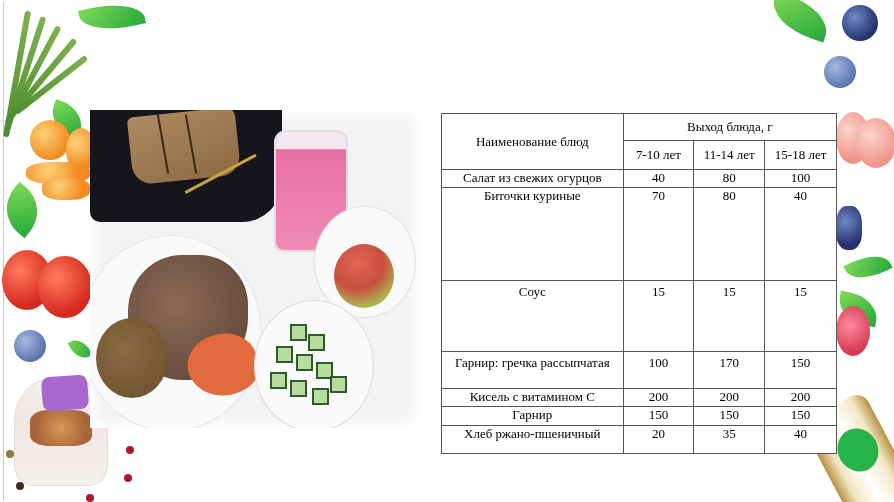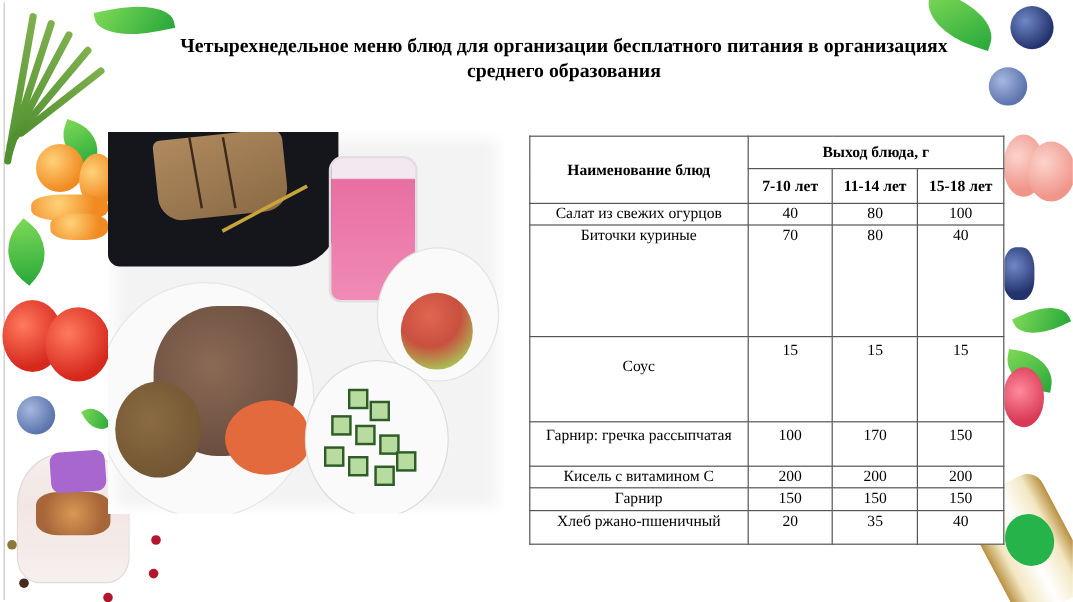--- a/index.html
+++ b/index.html
@@ -20,21 +20,21 @@
   .photo .buckwheat { position:absolute; left:38px; top:145px; width:120px; height:125px; background: radial-gradient(circle at 40% 40%, #8b6a55, #6f5243 60%, #5c4438); border-radius: 45% 40% 50% 45%; }
   .photo .cutlet { position:absolute; left:6px; top:208px; width:72px; height:80px; background: radial-gradient(circle at 40% 40%, #8a6b42, #6a4f2e); border-radius: 50%; }
   .photo .sauce { position:absolute; left:98px; top:224px; width:70px; height:62px; background: #e36a3c; border-radius: 45% 50% 40% 55%; transform: rotate(-20deg); }
   .photo .bowl-apple { position:absolute; left:224px; top:96px; width:100px; height:110px; border-radius:50%; background:#fafafa; border:1px solid #e2e2e2; }
   .photo .apple { position:absolute; left:244px; top:134px; width:60px; height:64px; border-radius:50%; background: radial-gradient(circle at 40% 30%, #e06650, #c8503f 45%, #a9c256 80%); }
   .photo .bowl-cuc { position:absolute; left:164px; top:190px; width:118px; height:130px; border-radius:50%; background:#fafafa; border:1px solid #dcdcdc; }
   .photo .cuc { position:absolute; width:13px; height:13px; background:#b8dba0; border:2px solid #2f5a2a; }
   
   table.menu { position: absolute; left: 441px; top: 113px; width: 396px; height: 340px; border-collapse: collapse; font-size: 13px; background: #fff; }
   table.menu td, table.menu th { border: 1px solid #555; padding: 0 2px; text-align: center; vertical-align: top; line-height: 16px; }
-  table.menu th { font-weight: bold; vertical-align: middle; }
+  table.menu th { font-weight: normal; vertical-align: middle; }
   .leaf { position:absolute; background: linear-gradient(135deg,#7ed957,#27a83a); border-radius: 0 80% 0 80%; }
   .blueberry { position:absolute; border-radius:50%; background: radial-gradient(circle at 35% 35%, #6f88c6, #24336e 70%); }
   .blueberry.light { background: radial-gradient(circle at 35% 35%, #a6b8df, #5c74ad 70%); }
   .tomato { position:absolute; border-radius:50%; background: radial-gradient(circle at 35% 35%, #ff7a5e, #d6281d 70%); }
   .tomato.pale { background: radial-gradient(circle at 35% 35%, #fbd4cc, #f0958a 70%); }
   .asparagus { position:absolute; width:6px; background: linear-gradient(180deg,#7fb04e,#4f8f2f); border-radius:3px; }
   .apricot { position:absolute; border-radius:50%; background: radial-gradient(circle at 35% 35%, #ffd279, #f08a21 70%); }
   .raspberry { position:absolute; border-radius:50%; background: radial-gradient(circle at 40% 40%, #ff8a9d, #d83a55 70%); }
   .cup { position:absolute; left:14px; top:378px; width:92px; height:106px; background: linear-gradient(180deg,#f4efee 0,#f2e6e3 40%, #f6f0ee 100%); border-radius: 40% 40% 20% 20%; border: 1px solid #e3dbd8; }
   .cup-label { position:absolute; left:42px; top:376px; width:46px; height:34px; background:#a866cf; border-radius:8px; transform: rotate(-4deg); }
@@ -83,21 +83,20 @@
     <div class="tomato pale" style="left:836px;top:112px;width:34px;height:52px;"></div>
     <div class="tomato pale" style="left:856px;top:118px;width:40px;height:50px;"></div>
     <div class="blueberry" style="left:836px;top:206px;width:26px;height:44px;border-radius:40%;"></div>
     <div class="leaf" style="left:846px;top:256px;width:44px;height:22px;transform:rotate(-25deg);"></div>
     <div class="leaf" style="left:838px;top:294px;width:40px;height:30px;transform:rotate(10deg);"></div>
     <div class="raspberry" style="left:836px;top:306px;width:34px;height:50px;"></div>
     <div class="bottle"></div>
     <div class="bottle-label"></div>
   </div>
 
-  <div class="title">Четырехнедельное меню блюд для организации бесплатного питания в организациях среднего образования</div>
 
   <div class="photo">
     <div class="cloth"></div>
     <div class="bread"></div>
     <div class="bread-line" style="left:72px;"></div>
     <div class="bread-line" style="left:100px;"></div>
     <div class="basket"></div>
     <div class="glass"></div>
     <div class="bowl-apple"></div>
     <div class="apple"></div>
@@ -140,21 +139,21 @@
       <td>80</td>
       <td>100</td>
     </tr>
     <tr style="height:93px">
       <td>Биточки куриные</td>
       <td>70</td>
       <td>80</td>
       <td>40</td>
     </tr>
     <tr style="height:71px">
-      <td style="padding-top:16px">Соус</td>
+      <td style="padding-top:3px">Соус</td>
       <td style="padding-top:3px">15</td>
       <td style="padding-top:3px">15</td>
       <td style="padding-top:3px">15</td>
     </tr>
     <tr style="height:37px">
       <td style="padding-top:3px">Гарнир: гречка рассыпчатая</td>
       <td style="padding-top:3px">100</td>
       <td style="padding-top:3px">170</td>
       <td style="padding-top:3px">150</td>
     </tr>

